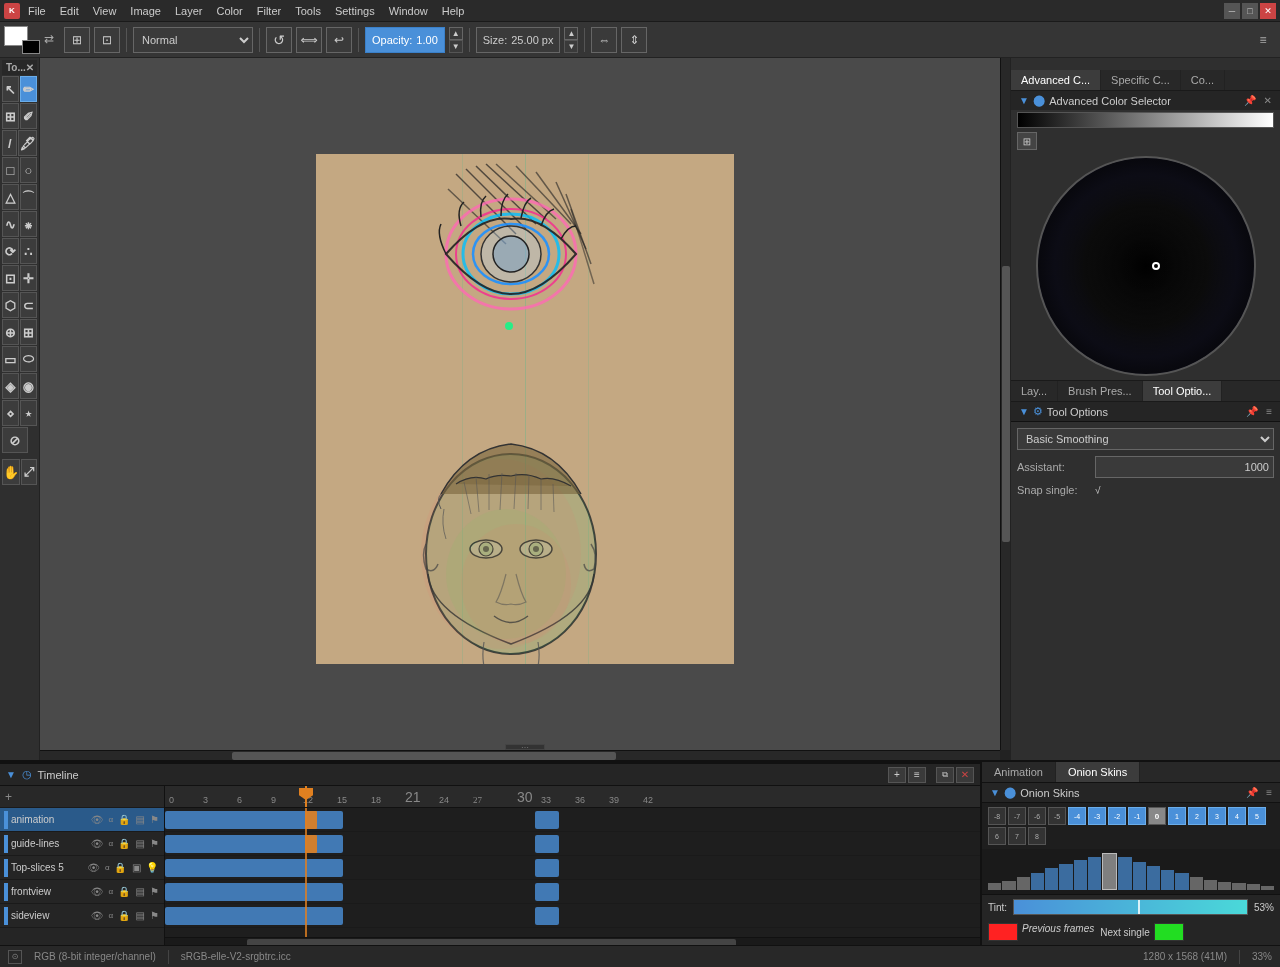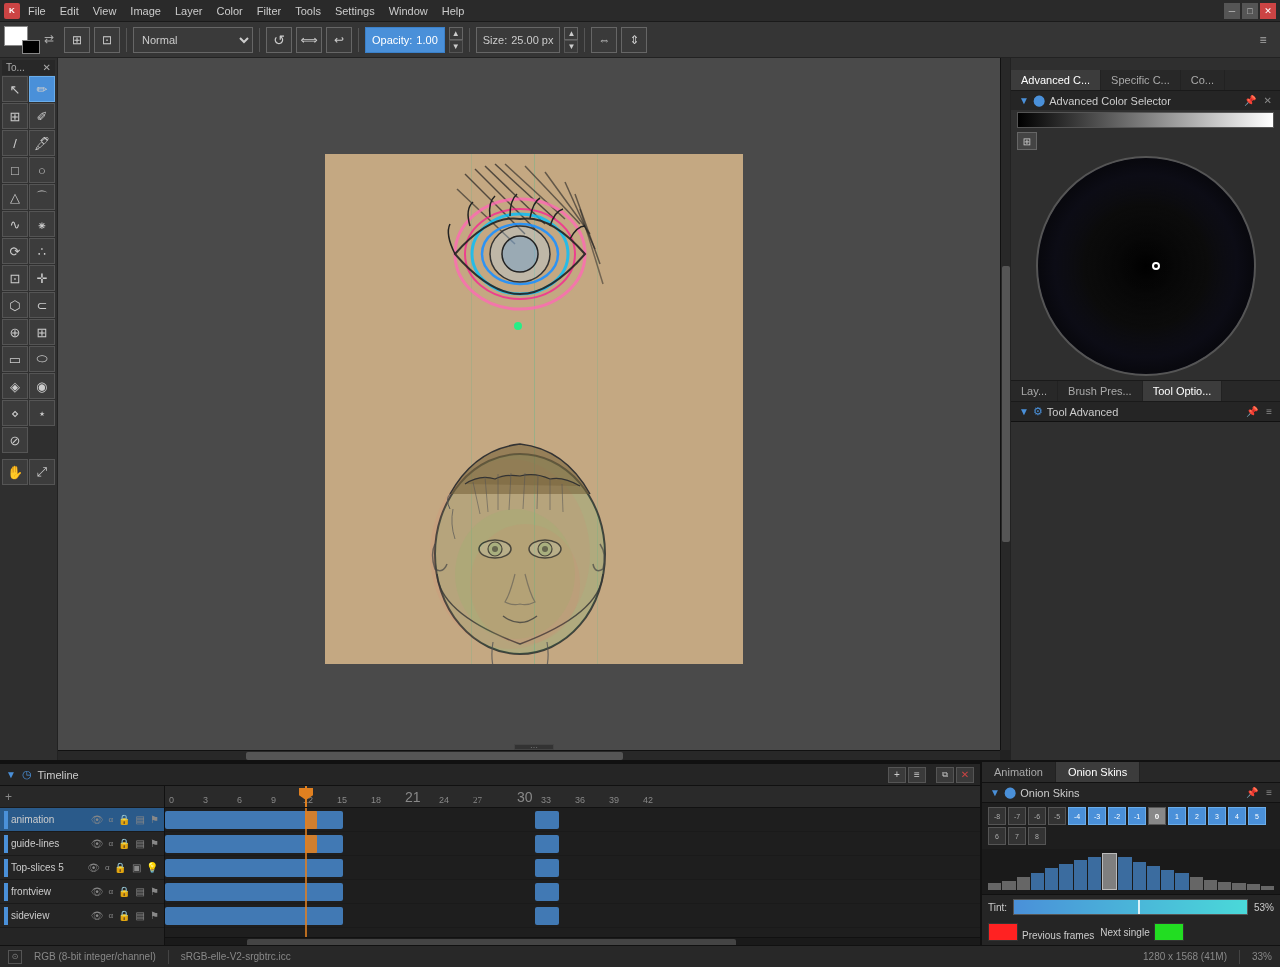--- a/index.html
+++ b/index.html
@@ -14,21 +14,21 @@
     .toolbar-select { background: #3a3a3a; border: 1px solid #666; color: #ccc; padding: 2px 4px; font-size: 11px; height: 26px; }
     .toolbar-separator { width: 1px; height: 24px; background: #555; margin: 0 2px; }
     .blend-mode-select { width: 120px; }
     .opacity-box { background: #4a90d9; border: 1px solid #3a80c9; color: #fff; padding: 2px 6px; font-size: 11px; height: 26px; display: flex; align-items: center; gap: 4px; }
     .size-box { background: #3a3a3a; border: 1px solid #666; color: #ccc; padding: 2px 6px; font-size: 11px; height: 26px; display: flex; align-items: center; gap: 4px; }
 
     
     #main { display: flex; flex: 1; overflow: hidden; }
 
     
-    #toolbox { width: 58px; background: #2f2f2f; border-right: 1px solid #222; display: flex; flex-direction: column; padding: 2px; gap: 1px; overflow-y: auto; flex-shrink: 0; }
+    #toolbox { width: 40px; background: #2f2f2f; border-right: 1px solid #222; display: flex; flex-direction: column; padding: 2px; gap: 1px; overflow-y: auto; flex-shrink: 0; font-weight: bold; }
     .tool-row { display: flex; gap: 1px; }
     .tool-btn { width: 26px; height: 26px; background: #3c3c3c; border: 1px solid #555; cursor: pointer; display: flex; align-items: center; justify-content: center; font-size: 13px; color: #ccc; }
     .tool-btn.active { background: #4a90d9; border-color: #6aadea; }
     .toolbox-header { background: #282828; padding: 2px 4px; font-size: 10px; color: #aaa; display: flex; align-items: center; justify-content: space-between; }
 
     
     #canvas-area { flex: 1; background: #4a4a4a; position: relative; overflow: hidden; }
     #canvas-bg { background: #c4a882; width: 418px; height: 510px; position: relative; overflow: hidden; }
     
     
@@ -101,21 +101,21 @@
     .onion-frame-btn.zero { background: #888; color: #fff; }
     
     .onion-bars-area { background: #1a1a1a; height: 100px; padding: 4px 6px; display: flex; align-items: flex-end; gap: 1px; overflow: hidden; }
     .onion-bar { background: #4a90d9; flex: 1; min-width: 8px; opacity: 0.7; }
     
     .onion-controls { padding: 4px 6px; display: flex; align-items: center; gap: 6px; background: #252525; border-top: 1px solid #111; }
     .onion-tint-bar { flex: 1; height: 16px; background: linear-gradient(to right, #4a90d9, #4aD9d9); border: 1px solid #555; position: relative; }
     .onion-tint-label { font-size: 10px; color: #ccc; }
     
     .onion-frame-types { display: flex; gap: 6px; padding: 4px 6px; background: #252525; align-items: center; }
-    .prev-frames { display: flex; align-items: flex-end; gap: 4px; }
+    .prev-frames { display: flex; align-items: flex-start; gap: 4px; font-style: italic; }
     .next-frames { display: flex; align-items: center; gap: 4px; }
     .frame-color-box { width: 30px; height: 18px; }
     .frame-label { font-size: 10px; color: #ccc; }
     
     
     #statusbar { height: 22px; background: #282828; border-top: 1px solid #111; display: flex; align-items: center; padding: 0 8px; gap: 12px; font-size: 10px; color: #888; }
     .status-sep { width: 1px; height: 14px; background: #444; }
     .status-right { margin-left: auto; display: flex; gap: 12px; align-items: center; }
     
     
@@ -428,25 +428,45 @@
     <div class="bottom-panel-tabs">
       <div class="bottom-panel-tab">Lay...</div>
       <div class="bottom-panel-tab">Brush Pres...</div>
       <div class="bottom-panel-tab active">Tool Optio...</div>
     </div>
 
     <div>
       <div class="tool-options-header">
         <span style="cursor:pointer;color:#4a90d9;font-size:10px;">▼</span>
         <span style="color:#4a90d9;">⚙</span>
-        <span>Tool Advanced</span>
+        <span>Tool Options</span>
         <span style="margin-left:auto;" class="panel-pin-btn">📌</span>
         <span class="panel-collapse-btn">≡</span>
       </div>
 
+      <div class="tool-options-content">
+
+        <div style="margin-bottom:6px;">
+          <select class="tool-option-select" style="width:100%;">
+            <option>Basic Smoothing</option>
+            <option>None</option>
+            <option>Stabilizer</option>
+          </select>
+        </div>
+
+        <div class="tool-option-row">
+          <span class="tool-option-label">Assistant:</span>
+          <input class="tool-option-input" type="text" value="1000" style="">
+        </div>
+
+        <div class="tool-option-row">
+          <span class="tool-option-label">Snap single:</span>
+          <span class="snap-label">√</span>
+        </div>
+      </div>
     </div>
   </div>
 
 </div>
 
 <div style="display:flex;height:185px;flex-shrink:0;background:#1e1e1e;border-top:2px solid #111;">
 
   <div id="timeline" style="flex:1;display:flex;flex-direction:column;height:185px;">
 
     <div class="timeline-header">

